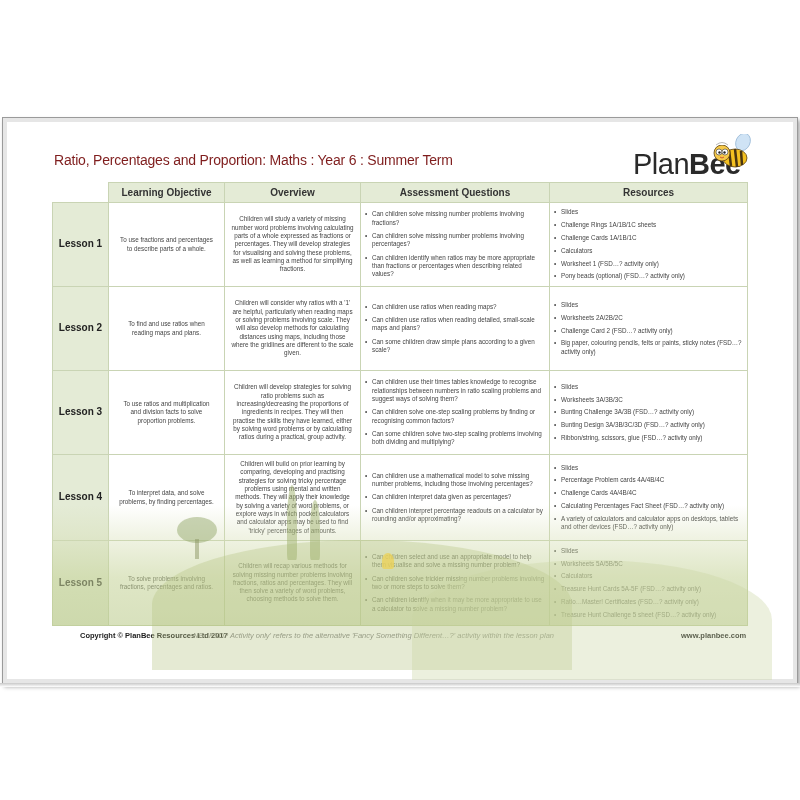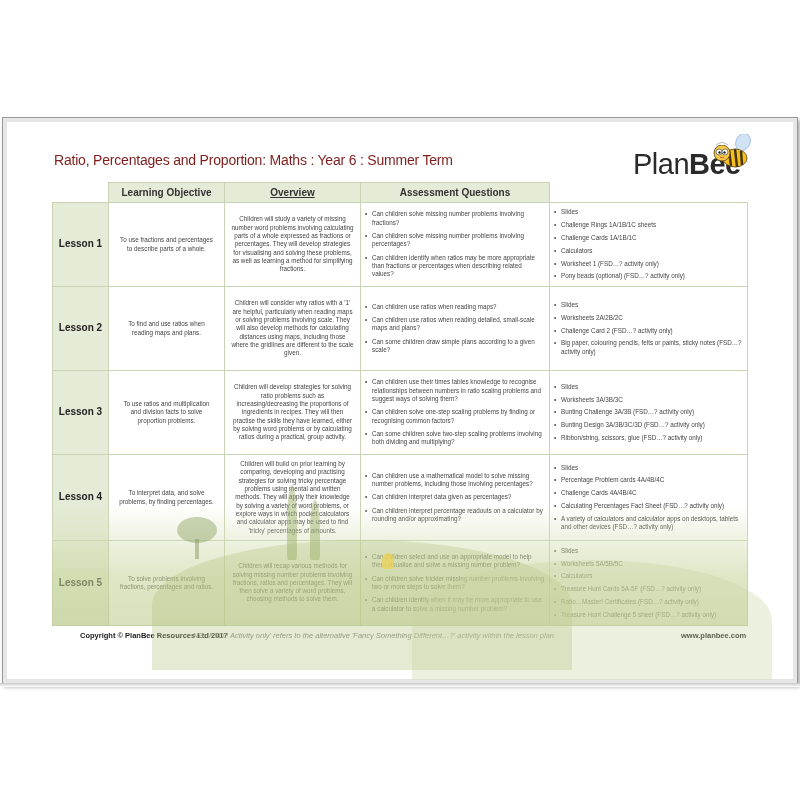--- a/index.html
+++ b/index.html
@@ -78,22 +78,23 @@
   <circle cx="12" cy="18" r="3" fill="#fff" stroke="#333" stroke-width="0.6"></circle>
   <circle cx="18" cy="18" r="3" fill="#fff" stroke="#333" stroke-width="0.6"></circle>
   <circle cx="12.5" cy="18.5" r="1.2" fill="#222"></circle>
   <circle cx="17.5" cy="18.5" r="1.2" fill="#222"></circle>
   <path d="M9 11 Q15 6 21 11" fill="#fff" stroke="#888" stroke-width="0.6"></path>
   <path d="M13 23 Q15 25 17 23" fill="none" stroke="#c0392b" stroke-width="0.8"></path>
 </svg>
 
 <div class="grid">
   <div class="hdr" style="left:56px;width:117px;">Learning Objective</div>
-  <div class="hdr" style="left:172px;width:137px;text-decoration:underline;">Overview</div>
+  <div class="hdr" style="left:172px;width:137px;">Overview</div>
   <div class="hdr" style="left:308px;width:190px;">Assessment Questions</div>
+  <div class="hdr" style="left:497px;width:199px;">Resources</div>
 
   <div class="row" style="top:20px;height:85px;">
     <div class="cell lesson-cell" style="left:0;width:57px;">Lesson 1</div>
     <div class="cell obj-cell" style="left:56px;width:117px;">To use fractions and percentages to describe parts of a whole.</div>
     <div class="cell ov-cell" style="left:172px;width:137px;">Children will study a variety of missing number word problems involving calculating parts of a whole expressed as fractions or percentages. They will develop strategies for visualising and solving these problems, as well as learning a method for simplifying fractions.</div>
     <div class="cell list-cell" style="left:308px;width:190px;">
       <ul class="aq">
         <li>Can children solve missing number problems involving fractions?</li>
         <li>Can children solve missing number problems involving percentages?</li>
         <li>Can children identify when ratios may be more appropriate than fractions or percentages when describing related values?</li>

